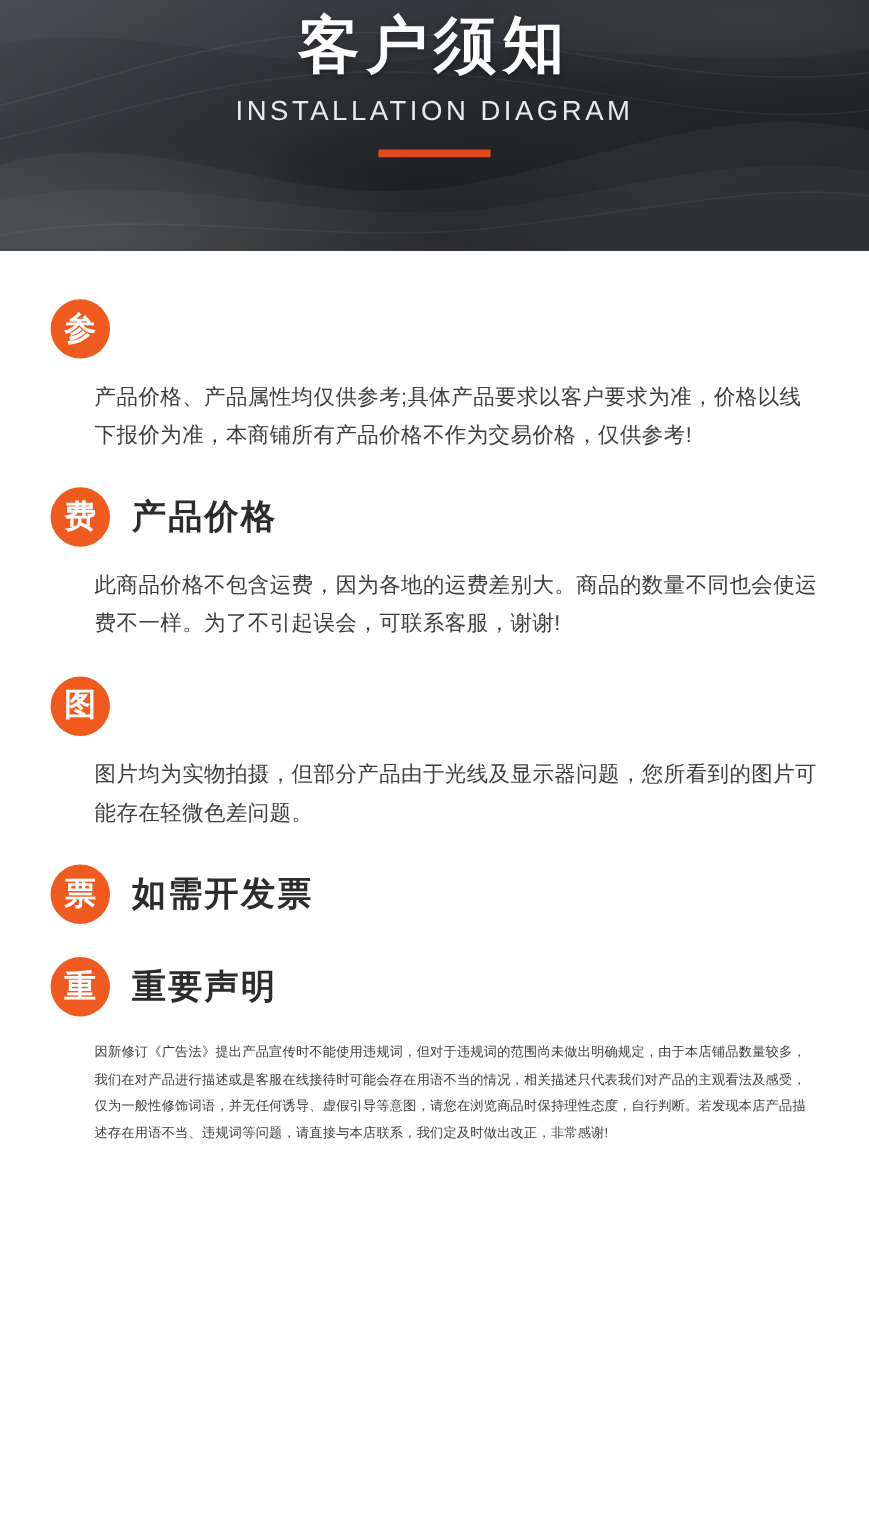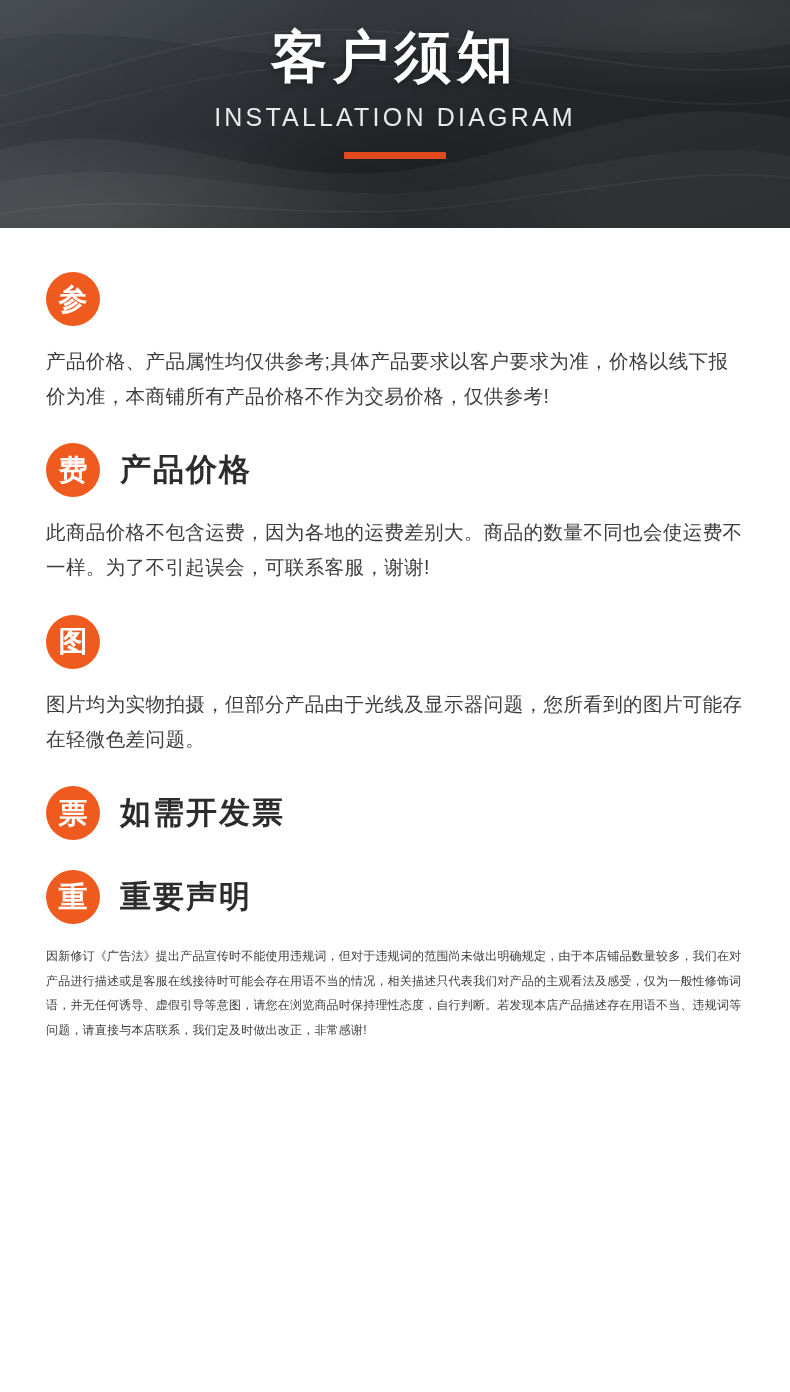--- a/index.html
+++ b/index.html
@@ -41,21 +41,21 @@
   .hero svg.waves {
     position: absolute;
     inset: 0;
     width: 790px;
     height: 228px;
   }
   .hero-content {
     position: relative;
     z-index: 3;
     text-align: center;
-    padding-top: 26px;
+    padding-top: 10px;
   }
   .hero-title {
     font-size: 56px;
     line-height: 1.12;
     font-weight: bold;
     color: #ffffff;
     letter-spacing: 6px;
     text-shadow: 0 2px 6px rgba(0,0,0,0.35);
   }
   .hero-subtitle {
@@ -108,21 +108,21 @@
     color: #2c2c2c;
     letter-spacing: 2px;
   }
   .sec-body p {
     margin: 0 0 4px 0;
     font-size: 19.5px;
     line-height: 1.78;
     color: #3d3d3d;
     letter-spacing: 0.4px;
   }
-  .sec-body p:last-child { margin-bottom: 0; }
+  .sec-body p:last-child { margin-bottom: 0; margin-left: 40px; }
 
   .section.statement .sec-body p {
     font-size: 12px;
     line-height: 2.05;
     letter-spacing: 0.2px;
   }
   .section.statement .sec-head { margin-bottom: 20px; }
 </style>
 </head>
 <body>

